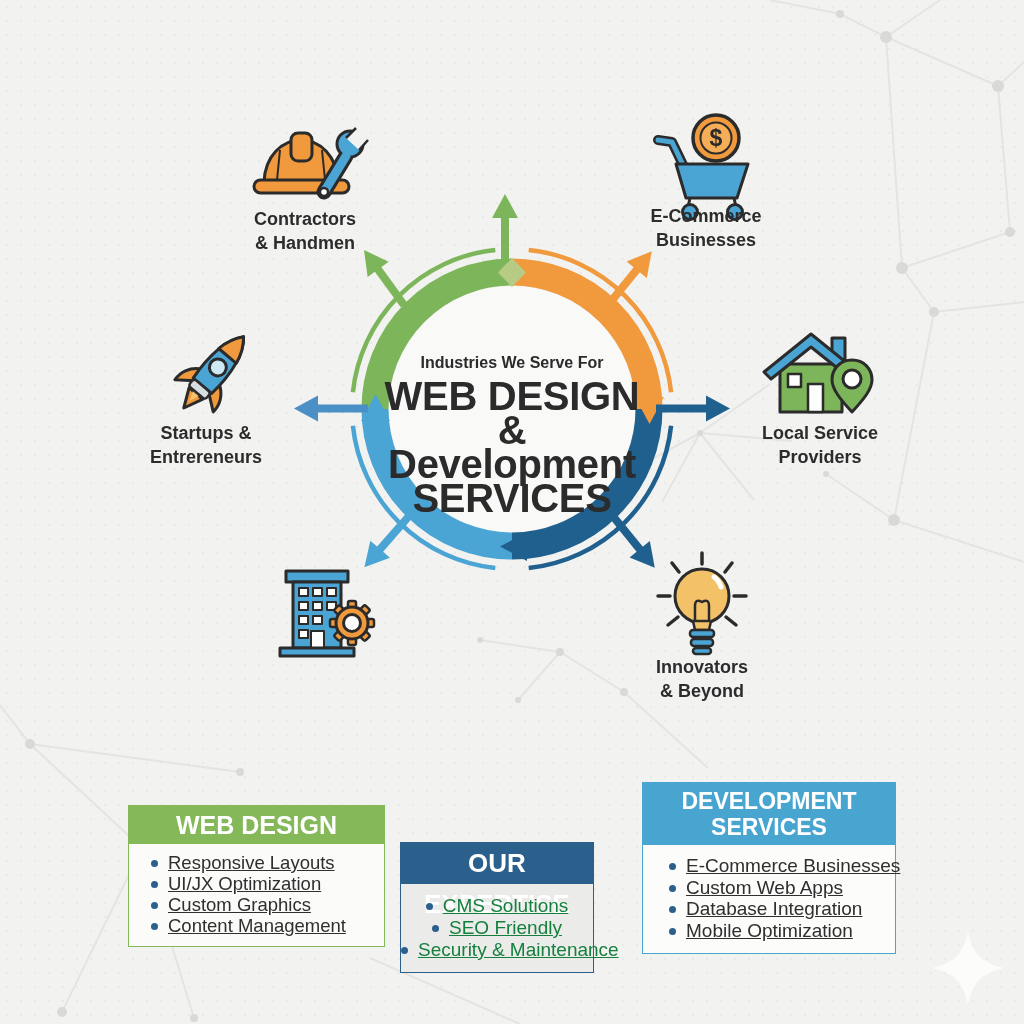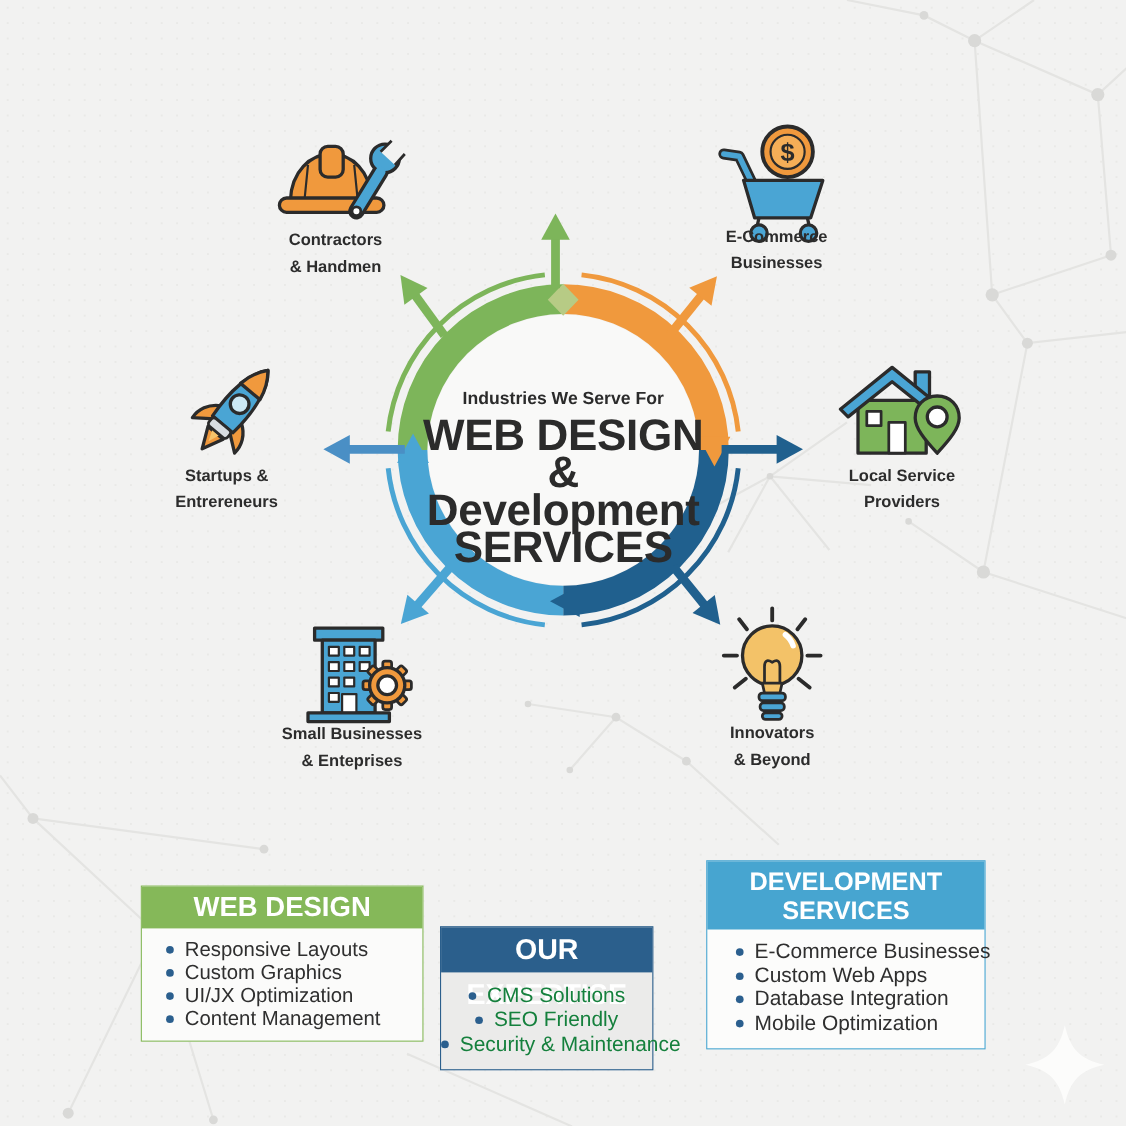--- a/index.html
+++ b/index.html
@@ -15,25 +15,25 @@
     position:relative;width:1024px;height:1024px;
     background-color:var(--background);
     background-image:radial-gradient(#e9e9e7 1px, rgba(0,0,0,0) 1.2px);
     background-size:14px 14px;
   }
   svg.layer{position:absolute;left:0;top:0;pointer-events:none;}
   .icon-svg{position:absolute;}
   .center-text{position:absolute;left:377px;top:350px;width:270px;text-align:center;}
   .center-text .sub{font-size:16px;font-weight:bold;line-height:26px;margin-bottom:3px;}
   .center-text .big{font-size:40px;font-weight:bold;line-height:34px;letter-spacing:-0.3px;}
-  .ind-label{position:absolute;width:260px;text-align:center;font-size:15px;font-weight:bold;line-height:24px;color:#2c2c2c;}
+  .ind-label{position:absolute;width:260px;text-align:center;font-size:18px;font-weight:bold;line-height:24px;color:#2c2c2c;}
   .ind-label span{display:block;}
   .svc-box{position:absolute;}
   .svc-header{color:#fff;font-weight:bold;text-align:center;}
-  .svc-list{list-style:none;}
+  .svc-list{list-style:none;text-decoration:underline;}
   .svc-list li{white-space:nowrap;}
   .bullet{display:inline-block;width:7px;height:7px;border-radius:50%;background:var(--bullet);margin-right:10px;vertical-align:2px;}
   
   .box-web{left:128px;top:805px;width:257px;border:1.5px solid var(--header-green);background:#fbfbfa;}
   .box-web .svc-header{background:var(--header-green);font-size:25px;line-height:38px;height:38px;}
   .box-web .svc-list{padding:8px 0 10px 22px;font-size:18.5px;line-height:21px;color:#2f2f2f;}
   
   .box-exp{left:400px;top:822px;width:194px;border:1.5px solid var(--header-dark-blue);background:#ebebea;margin-top:20px;}
   .box-exp .svc-header{background:var(--header-dark-blue);font-size:26px;line-height:41px;height:41px;}
   .box-exp .svc-list{padding:11px 0 12px 0;font-size:19px;line-height:21.8px;color:#15803d;text-align:center;}
@@ -244,35 +244,31 @@
     <span>Businesses</span>
   </div>
   <div class="ind-label" style="left:76px;top:421px">
     <span>Startups &amp;</span>
     <span>Entrereneurs</span>
   </div>
   <div class="ind-label" style="left:690px;top:421px">
     <span>Local Service</span>
     <span>Providers</span>
   </div>
-  <div class="ind-label" style="left:190px;top:656px">
-    <span>Small Businesses</span>
-    <span>&amp; Enteprises</span>
-  </div>
   <div class="ind-label" style="left:572px;top:655px">
     <span>Innovators</span>
     <span>&amp; Beyond</span>
   </div>
 
   <div class="svc-box box-web">
     <div class="svc-header">WEB DESIGN</div>
     <ul class="svc-list">
       <li><span class="bullet"></span><span>Responsive Layouts</span></li>
+      <li><span class="bullet"></span><span>UI/JX Optimization</span></li>
       <li><span class="bullet"></span><span>Custom Graphics</span></li>
-      <li><span class="bullet"></span><span>UI/JX Optimization</span></li>
       <li><span class="bullet"></span><span>Content Management</span></li>
     </ul>
   </div>
 
   <div class="svc-box box-exp">
     <div class="svc-header">OUR EXPERTISE</div>
     <ul class="svc-list">
       <li><span class="bullet"></span><span>CMS Solutions</span></li>
       <li><span class="bullet"></span><span>SEO Friendly</span></li>
       <li><span class="bullet"></span><span>Security &amp; Maintenance</span></li>

